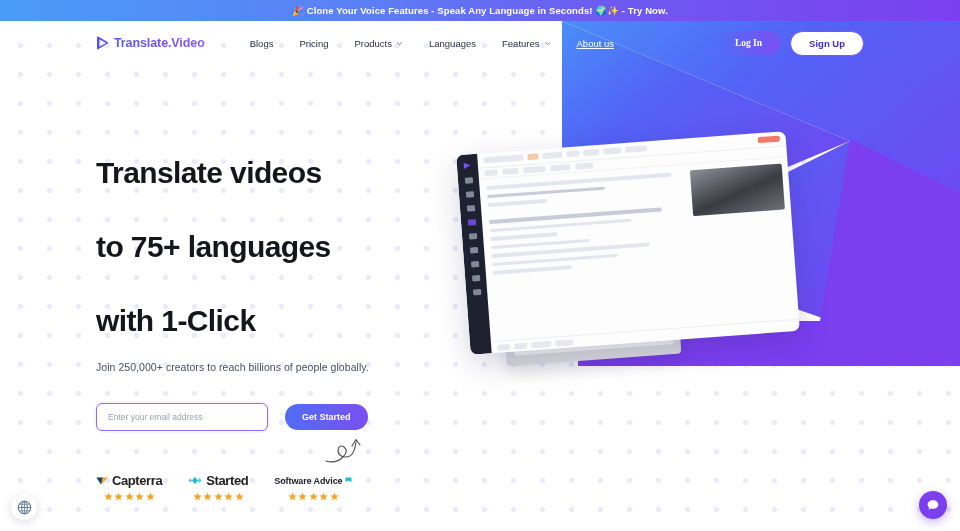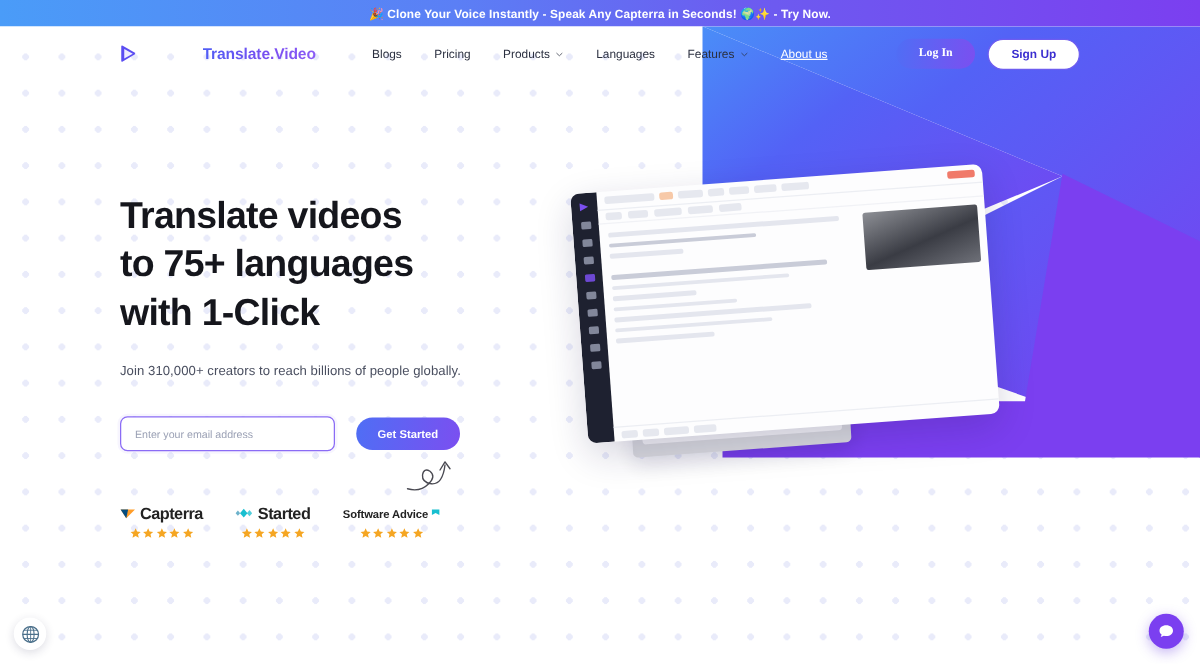--- a/index.html
+++ b/index.html
@@ -42,21 +42,21 @@
   .header{
     position:relative; z-index:20;
     height:44px; display:flex; align-items:center;
     padding:0 96px;
   }
   .logo{ display:flex; align-items:center; gap:5px; cursor:pointer; }
   .logo-mark{ width:13px; height:14px; display:block; }
   .logo-text{
     font-size:12.5px; font-weight:700; letter-spacing:-.1px;
     background:linear-gradient(90deg,#4f5df5 0%,#7b4ff0 60%,#8b5cf6 100%);
-    -webkit-background-clip:text; background-clip:text; color:transparent;margin-left:48px;
+    -webkit-background-clip:text; background-clip:text; color:transparent;
   }
   .nav{ display:flex; align-items:center; margin-left:32px; height:44px; }
   .nav-item{
     display:flex; align-items:center; gap:4px;
     font-size:9.5px; color:#2b3040; cursor:pointer;
     padding:0 13px; height:44px; white-space:nowrap;
   }
   .nav-item.on-purple{ color:#ffffff;text-decoration:underline; }
   .chev{ width:7px; height:7px; display:block; opacity:.75; }
   .auth{ margin-left:auto; display:flex; align-items:center; gap:10px; }
@@ -70,21 +70,21 @@
     border:1.2px solid #6d5cf0; border-radius:20px; padding:6px 18px; cursor:pointer;
   }
 
   
   .hero{ position:relative; z-index:10; padding:0 96px; }
   .headline{
     margin-top:88px;
     font-size:30px; line-height:39px; font-weight:700;
     color:#15161c; letter-spacing:-.6px;
   }
-  .headline span{ display:block; }
+  .headline span{ display:block;margin-top:35px; }
   .subhead{
     margin-top:21px;
     font-size:10.5px; color:#4a4f60; letter-spacing:.05px;
   }
 
   .form-row{ margin-top:30px; display:flex; align-items:center; gap:17px; position:relative; }
   .email-input{
     width:172px; height:28px;
     border:1.3px solid #8b6cf5; border-radius:6px;
     padding:0 11px; font-size:8.5px; color:#2b3040;
@@ -182,21 +182,21 @@
     box-shadow:0 3px 10px rgba(90,40,220,.35);
     z-index:40; cursor:pointer;
   }
 </style>
 </head>
 <body>
 
 <div class="dot-bg"></div>
 
 <div class="announce">
-  <span class="announce-text">🎉 Clone Your Voice Instantly - Speak Any Capterra in Seconds! 🌍✨ - Try Now.</span>
+  <span class="announce-text">🎉 Clone Your Voice Features - Speak Any Language in Seconds! 🌍✨ - Try Now.</span>
 </div>
 
 <svg class="hero-shape" viewBox="0 0 440 370">
   <defs>
     <linearGradient id="pg" x1="0" y1="0" x2="1" y2="1">
       <stop offset="0%" stop-color="#4a8ef8"></stop>
       <stop offset="32%" stop-color="#5362f6"></stop>
       <stop offset="100%" stop-color="#7b3ff0"></stop>
     </linearGradient>
   </defs>
@@ -308,21 +308,21 @@
     </div>
   </div>
 </div>
 
 <div class="hero">
   <h1 class="headline">
     <span>Translate videos</span>
     <span>to 75+ languages</span>
     <span>with 1-Click</span>
   </h1>
-  <p class="subhead">Join 310,000+ creators to reach billions of people globally.</p>
+  <p class="subhead">Join 250,000+ creators to reach billions of people globally.</p>
 
   <div class="form-row">
     <input class="email-input" type="text" placeholder="Enter your email address" style="">
     <button class="btn-start">Get Started</button>
     <svg class="doodle" viewBox="0 0 44 40">
       <path d="M2 31 Q12 34 19 27 Q25 21 20 17 Q15 14 14 20 Q13.5 26 21 27 Q30 28 32 12" fill="none" stroke="#4a4a52" stroke-width="1.1" stroke-linecap="round"></path>
       <path d="M28 16 L32 9.5 L36 15" fill="none" stroke="#4a4a52" stroke-width="1.1" stroke-linecap="round" stroke-linejoin="round"></path>
     </svg>
   </div>
 

